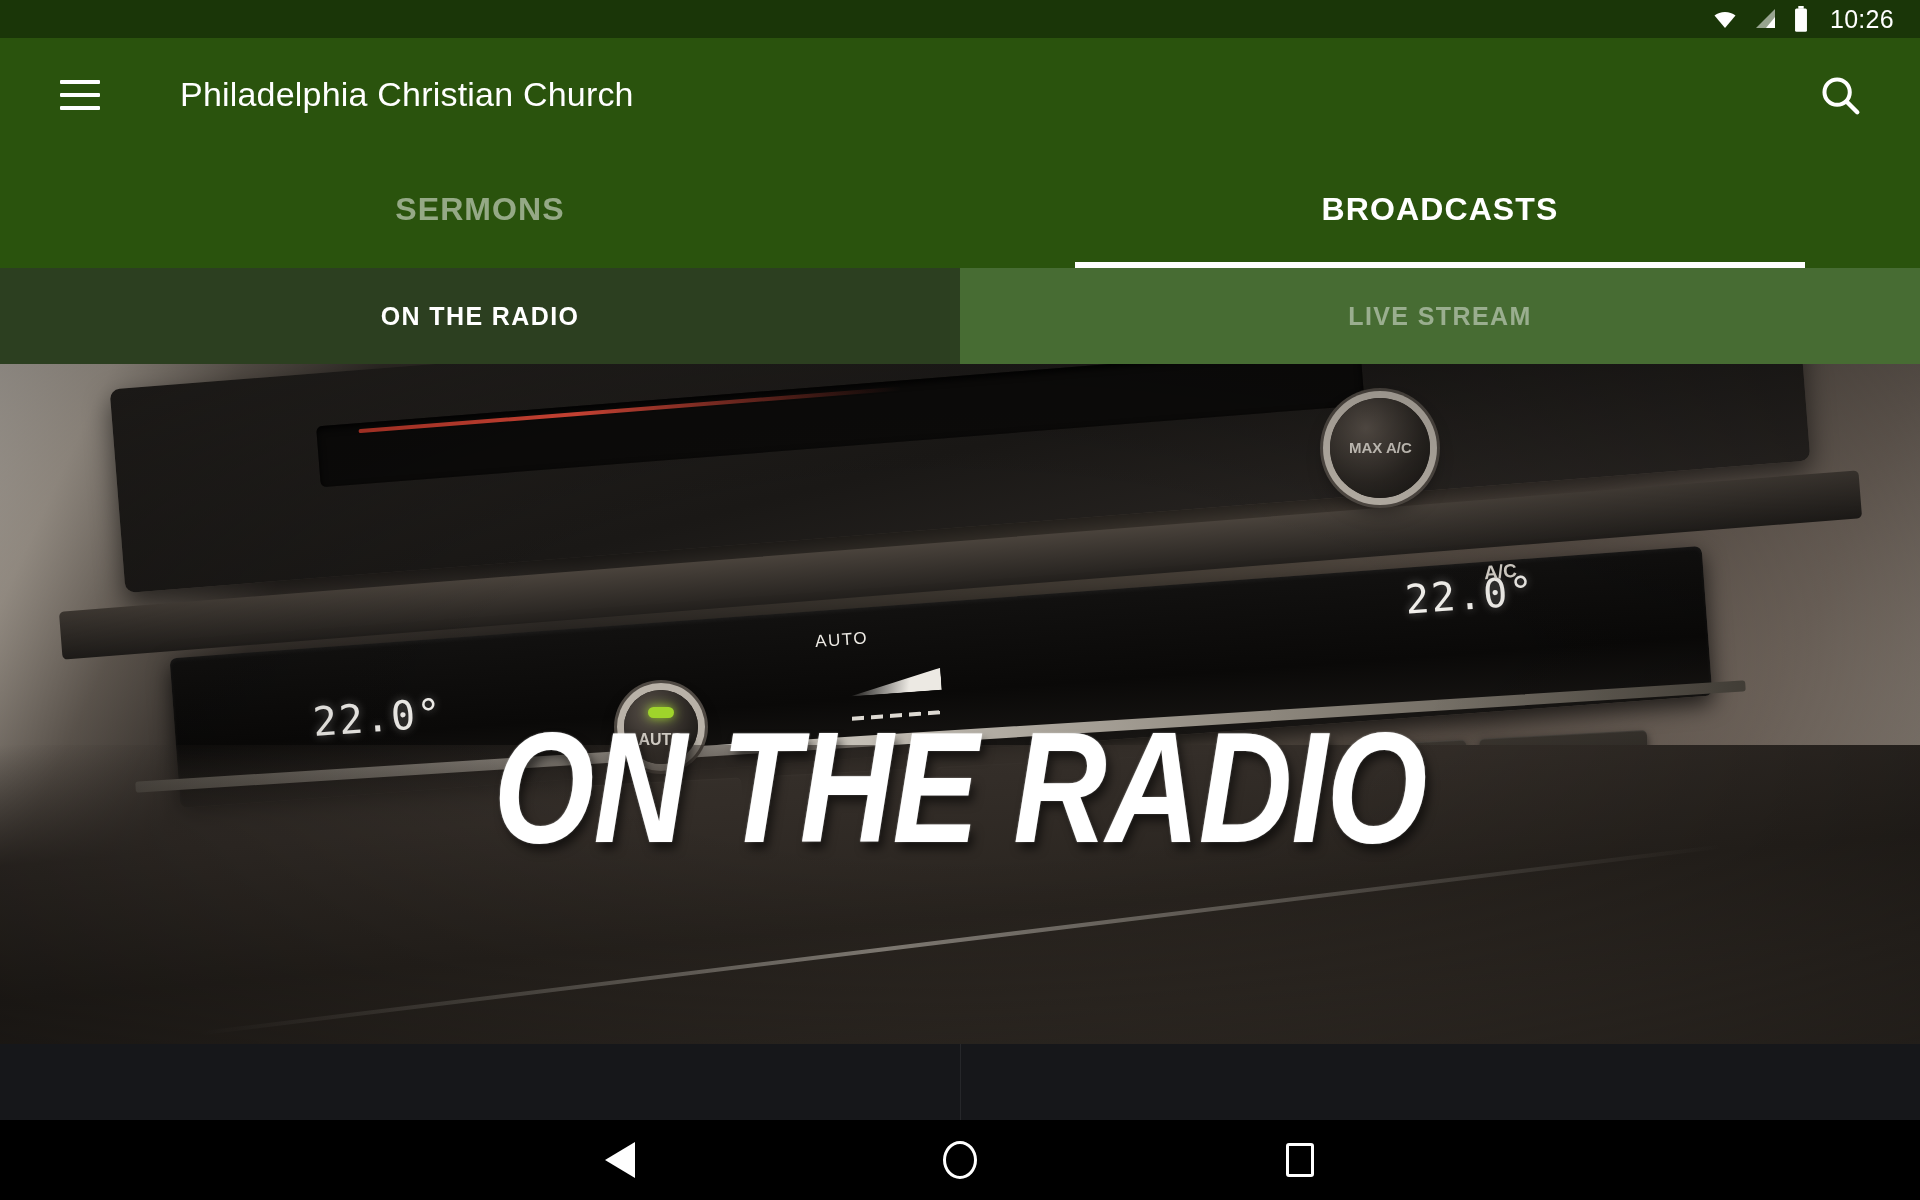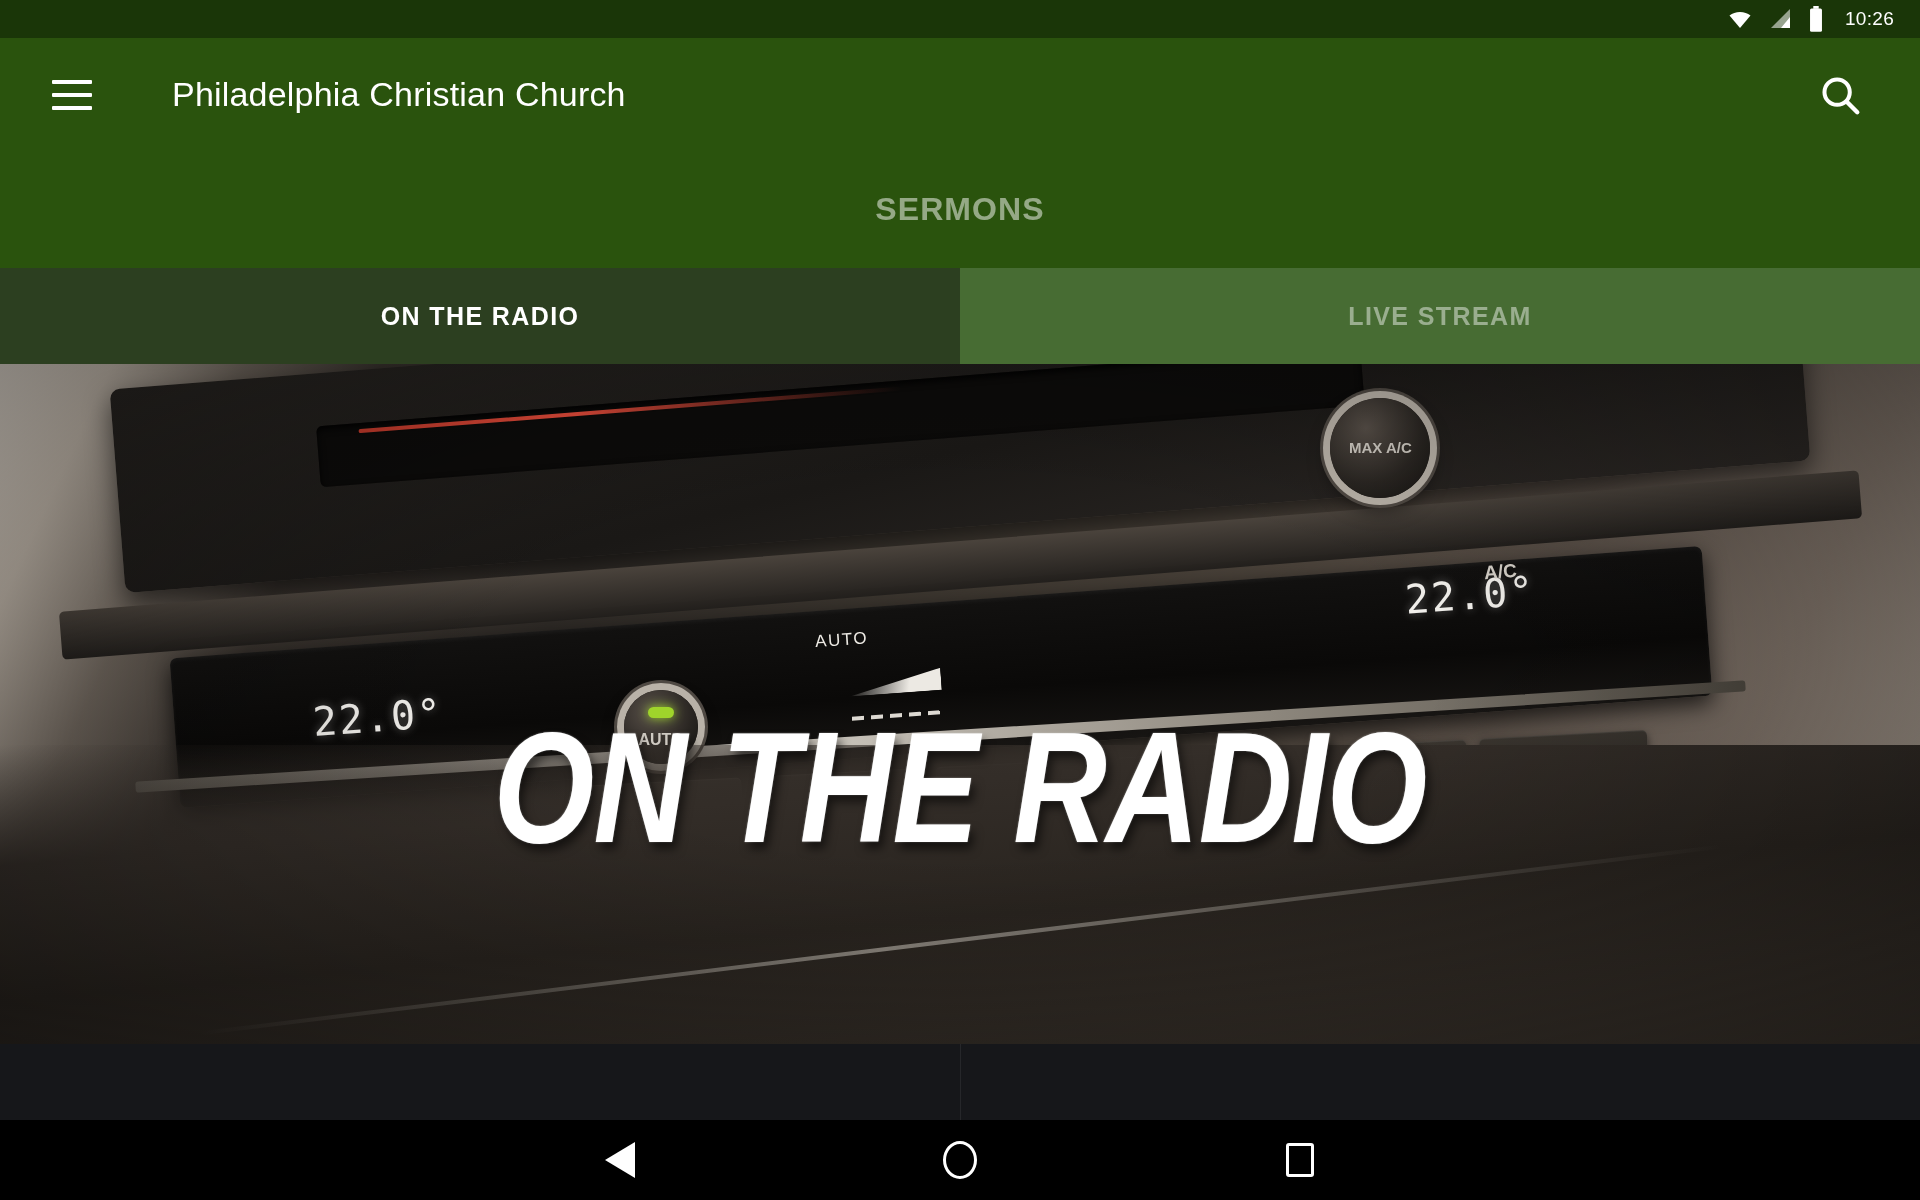--- a/index.html
+++ b/index.html
@@ -14,29 +14,29 @@
 
   
   .statusbar {
     position:absolute; top:0; left:0; width:1920px; height:38px;
     background:#1a3608;
     display:flex; align-items:center; justify-content:flex-end;
     padding-right:26px; gap:12px;
   }
   .sb-icon { display:flex; align-items:center; }
   .sb-time {
-    color:#ffffff; font-size:19px; font-weight:400;
+    color:#ffffff; font-size:25px; font-weight:400;
     letter-spacing:0.3px; margin-left:8px;
   }
 
   
   .appbar {
     position:absolute; top:38px; left:0; width:1920px; height:113px;
     background:#2a530d;
-    display:flex; align-items:center;
+    display:flex; align-items:center;padding-left:8px;
   }
   .hamburger {
     width:40px; height:30px; margin-left:52px;
     display:flex; flex-direction:column; justify-content:space-between;
     cursor:pointer;
   }
   .hamburger span { display:block; height:4px; background:#ffffff; border-radius:1px; }
   .app-title {
     color:#ffffff; font-size:34px; font-weight:400;
     margin-left:80px; letter-spacing:0.2px;
@@ -307,20 +307,24 @@
         <line x1="15.4" y1="15.4" x2="21" y2="21" stroke="#ffffff" stroke-width="2.3" stroke-linecap="round"></line>
       </svg>
     </div>
   </div>
 
   <div class="tabbar">
     <div class="tab">
       <span class="tab-label">SERMONS</span>
 
     </div>
+    <div class="tab active">
+      <span class="tab-label">BROADCASTS</span>
+      <span class="tab-indicator"></span>
+    </div>
   </div>
 
   <div class="subtabbar">
     <div class="subtab sel">
       <span class="subtab-label">ON THE RADIO</span>
     </div>
     <div class="subtab unsel">
       <span class="subtab-label">LIVE STREAM</span>
     </div>
   </div>

